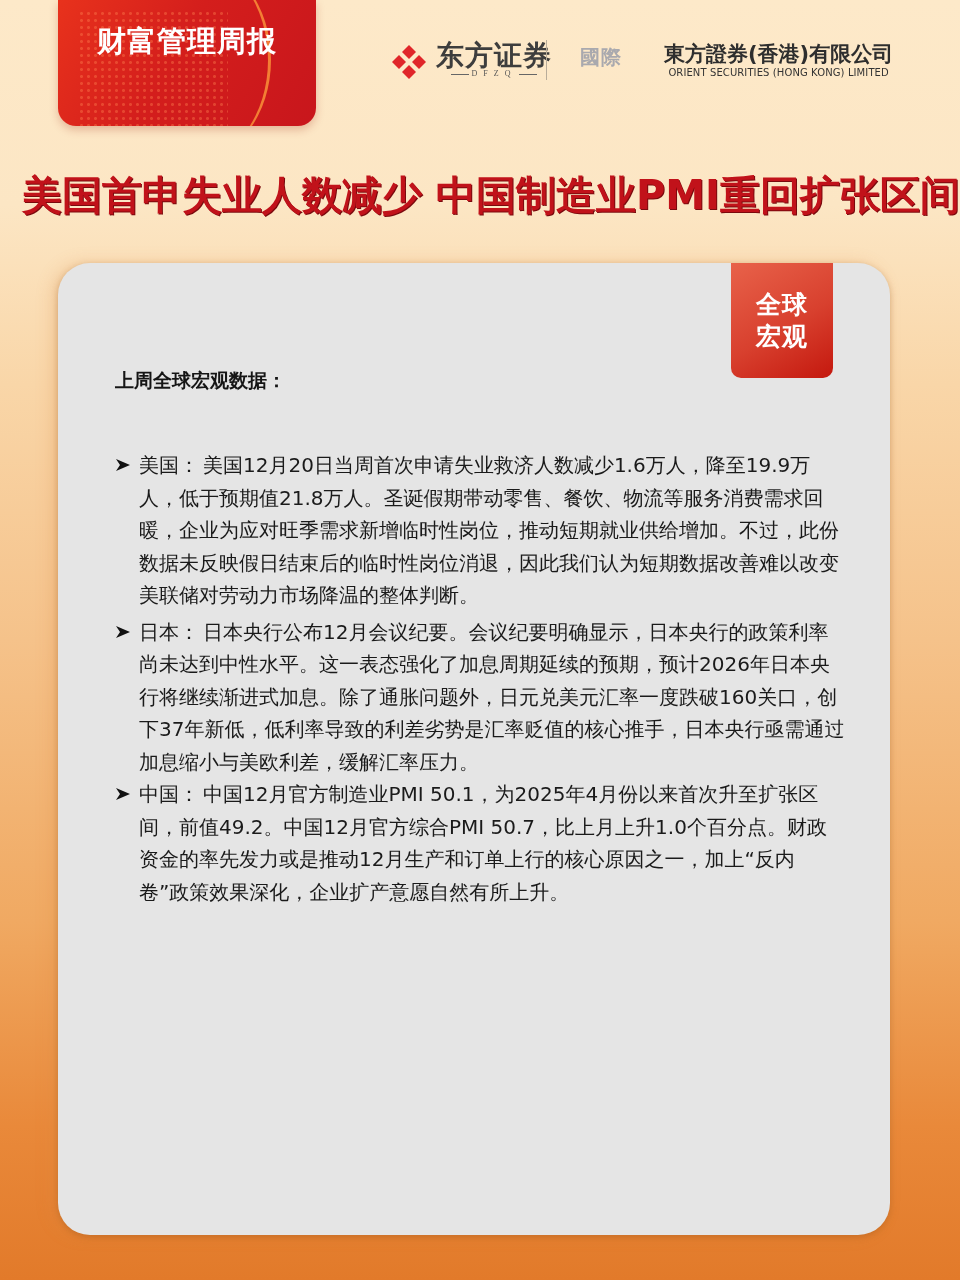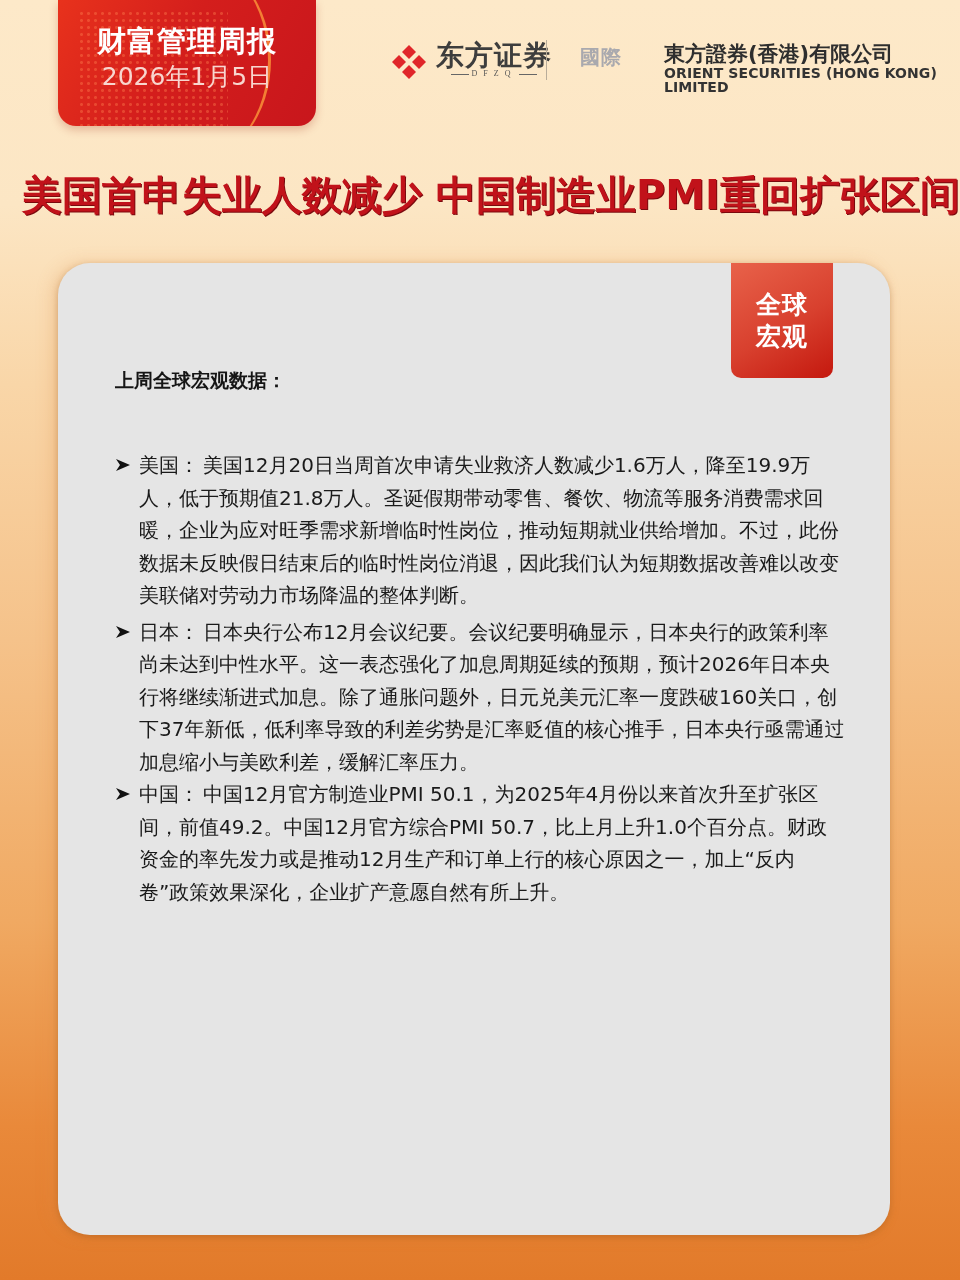--- a/index.html
+++ b/index.html
@@ -53,21 +53,21 @@
   .logo-cn {
     margin-left: 8px; display: flex; flex-direction: column; align-items: center;
   }
   .logo-cn .cn { font-size: 28px; font-weight: bold; color: #3d3d3d; letter-spacing: 1px; line-height: 24px; }
   .logo-cn .en { font-size: 8px; color: #555; letter-spacing: 6px; line-height: 12px; display: flex; align-items: center; font-family: Liberation Serif, serif; }
   .logo-cn .en::before, .logo-cn .en::after { content: ""; display: inline-block; width: 18px; border-top: 1px solid #666; margin: 0 3px; }
   .logo-divider { position: absolute; left: 546px; top: 40px; width: 1px; height: 40px; background: #b9ad9a; }
   .logo-intl { position: absolute; left: 565px; top: 44px; font-size: 20px; font-weight: bold; color: #a9a9ae; letter-spacing: 1px; margin-left: 15px; }
   .logo-hk { position: absolute; left: 664px; top: 42px; }
   .logo-hk .cn { font-size: 21px; font-weight: bold; color: #2e2e2e; letter-spacing: 0px; line-height: 24px; }
-  .logo-hk .en { font-size: 14px; font-weight: bold; color: #333; line-height: 14px; letter-spacing: 0.1px; }
+  .logo-hk .en { font-size: 10px; font-weight: normal; color: #333; line-height: 14px; letter-spacing: 0.1px; text-align: center; }
   
   .headline {
     position: absolute; left: 0; right: 0; top: 168px; text-align: right;
     font-size: 40px; font-weight: bold; color: #c1121a; letter-spacing: 0px;
     text-shadow: 1px 1px 0 #7a0a0e;
   }
   
   .card {
     position: absolute; left: 58px; top: 263px; width: 832px; height: 972px;
     background: #e5e5e5;
@@ -95,21 +95,20 @@
   .item .colon { margin-right: 4px; }
   .footer-brand {
     position: absolute; right: 58px; top: 1247px; font-size: 17px; color: #701a75; letter-spacing: 0.5px; margin-top: 44px;
   }
 </style>
 </head>
 <body>
 
 <div class="banner">
   <div class="banner-title">财富管理周报</div>
-  <div class="banner-date">2026年1月5日</div>
 </div>
 
 <div class="logo-dfzq">
   <span class="logo-mark">
     <svg width="38" height="38" viewBox="0 0 38 38">
       <g fill="#e0262a">
         <path d="M19 2 L26 9 L19 16 L12 9 Z" transform="rotate(0 19 19)"></path>
         <path d="M19 2 L26 9 L19 16 L12 9 Z" transform="rotate(90 19 19)"></path>
         <path d="M19 2 L26 9 L19 16 L12 9 Z" transform="rotate(180 19 19)"></path>
         <path d="M19 2 L26 9 L19 16 L12 9 Z" transform="rotate(270 19 19)"></path>

